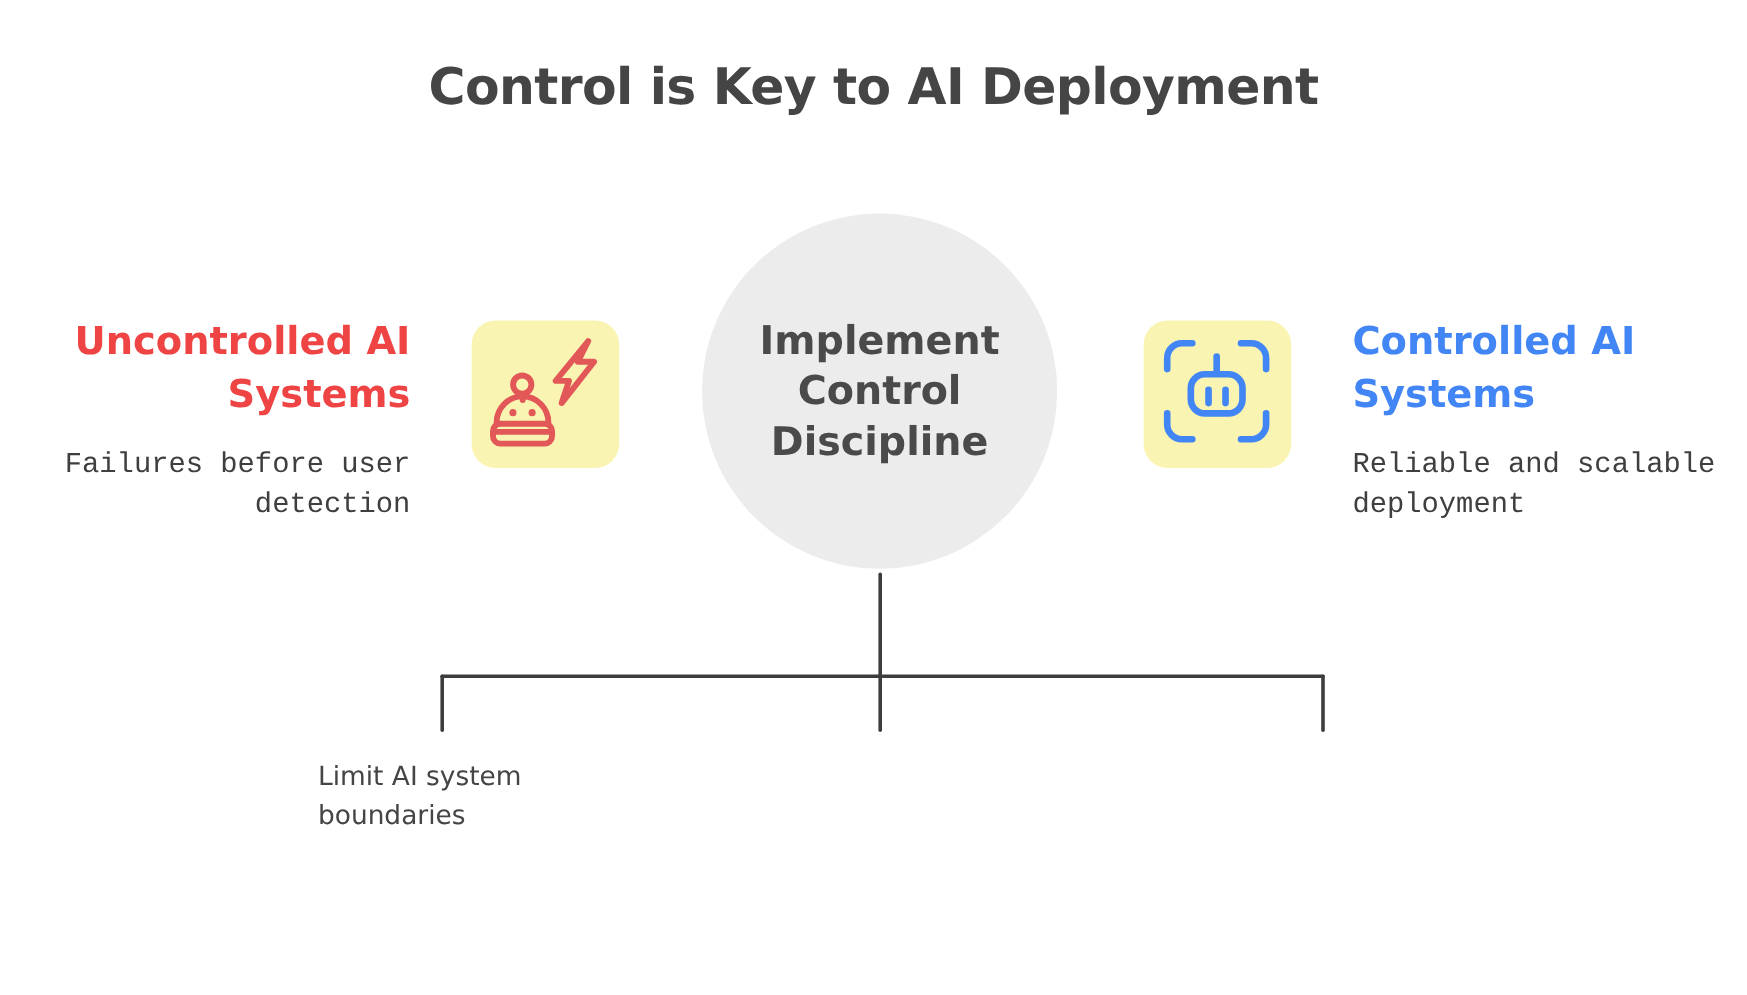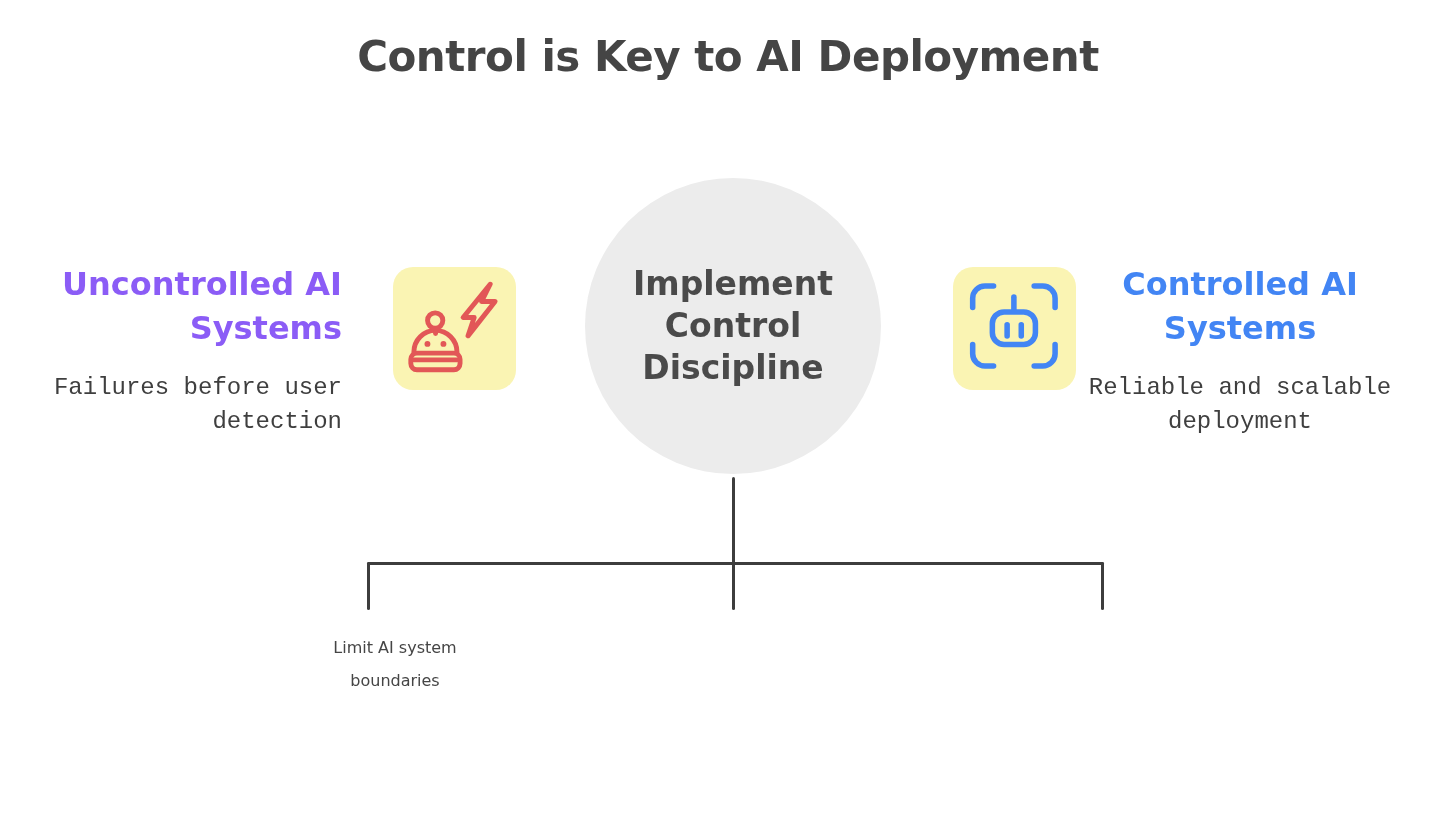--- a/index.html
+++ b/index.html
@@ -12,21 +12,21 @@
     position: relative;
     width: 1456px;
     height: 829px;
     background: #ffffff;
     overflow: hidden;
   }
   .pre { white-space: pre-line; }
 
   .title {
     position: absolute;
-    top: 32px;
+    top: 48px;
     left: 0;
     width: 1456px;
     box-sizing: border-box;
     text-align: center;
     font-size: 42px;
     font-weight: 800;
     letter-spacing: -0.5px;
     color: #454545;
   }
 
@@ -62,22 +62,22 @@
   .side-subtitle {
     position: absolute;
     top: 371px;
     font-size: 24px;
     font-weight: 400;
     line-height: 34px;
     color: #3f3f3f;
     font-family: Liberation Mono, monospace;
   }
   .left-col  { left: 22px;  width: 320px; text-align: right; }
-  .right-col { left: 1075px; width: 330px; text-align: center; }
-  .red-text  { color: #8b5cf6; }
+  .right-col { left: 1127px; width: 330px; text-align: left; }
+  .red-text  { color: #ef4444; }
   .blue-text { color: #4285f4; }
 
   
   .icon-tile {
     position: absolute;
     top: 267px;
     width: 123px;
     height: 123px;
     background: #faf4b3;
     border-radius: 20px;
@@ -95,24 +95,24 @@
   .stem      { left: 732px;  top: 477px; width: 3px;   height: 87px; }
   .crossbar  { left: 367px;  top: 562px; width: 737px; height: 3px;  }
   .drop-l    { left: 367px;  top: 562px; width: 3px;   height: 48px; }
   .drop-m    { left: 732px;  top: 562px; width: 3px;   height: 48px; }
   .drop-r    { left: 1101px; top: 562px; width: 3px;   height: 48px; }
 
   
   .branch-label {
     position: absolute;
     top: 631px;
-    font-size: 16px;
+    font-size: 22px;
     line-height: 33px;
     color: #454545;
-    text-align: center;
+    text-align: left;
   }
   .b1 { left: 265px; width: 260px; }
   .b2 { left: 588px; width: 280px; }
   .b3 { left: 952px; width: 290px; }
 </style>
 </head>
 <body>
 
 <div class="canvas">
 

